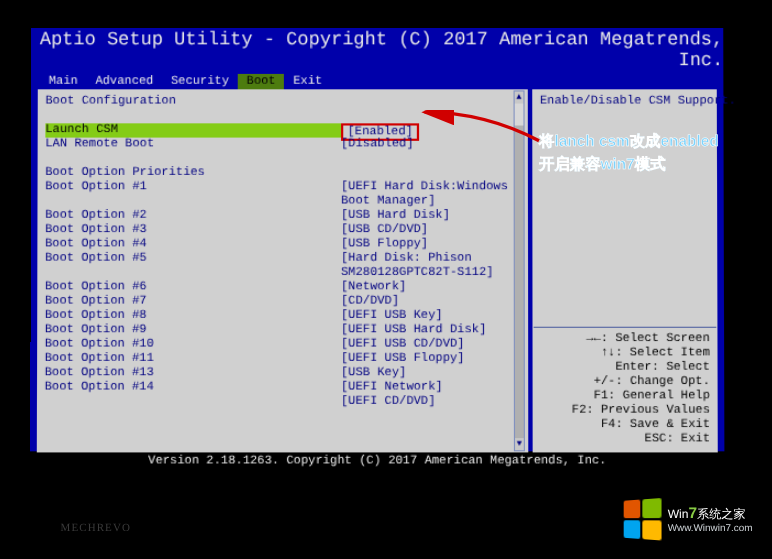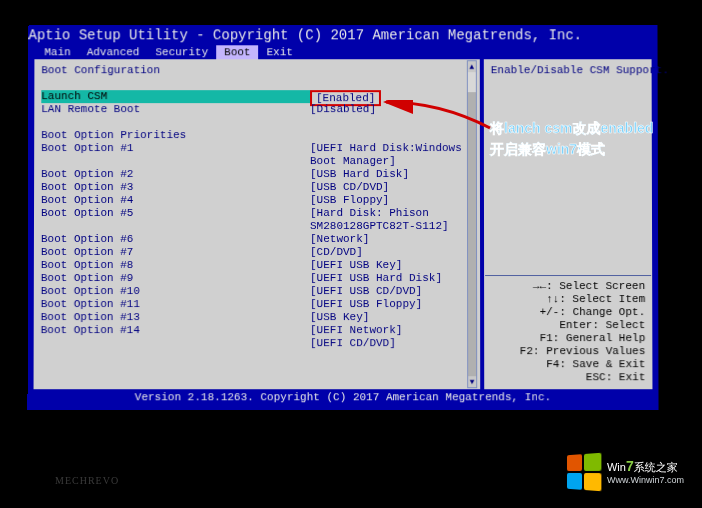--- a/index.html
+++ b/index.html
@@ -8,36 +8,36 @@
   .screen {
     position: absolute;
     left: 28px; top: 25px;
     width: 630px; height: 385px;
     background: #0000aa;
     color: #fff;
     transform: perspective(2000px) rotateX(1deg);
   }
   
   .title-bar {
-    text-align: left;
+    text-align: right;
     padding: 2px 0;
     color: #e8e8e8;
-    font-size: 14px;
+    font-size: 17px;
   }
   
   .menu-bar {
     display: flex;
     padding: 0 8px;
     color: #e8e8e8;
   }
   .menu-item {
     padding: 1px 8px;
   }
   .menu-item.active {
-    background: #c4b5fd;
+    background: #4d7c0f;
     color: #000;
   }
   
   .content {
     display: flex;
     height: 330px;
     padding: 0 6px;
     gap: 4px;
   }
   
@@ -48,21 +48,21 @@
     position: relative;
     padding: 4px 6px;
   }
   .left-frame { flex: 1; display: flex; }
   .right-frame { width: 168px; display: flex; flex-direction: column; }
   
   .col-labels { flex: 1; }
   .col-values { width: 155px; }
   
   .row { height: 13px; line-height: 13px; white-space: nowrap; }
-  .selected { background: #14b8a6; color: #000; }
+  .selected { background: #84cc16; color: #000; }
   .val-box {
     border: 2px solid #d00000;
     padding: 0 4px;
     display: inline-block;
     line-height: 12px;
   }
   
   .right-divider {
     border-top: 1px solid #5060a0;
     margin: 4px -6px;
@@ -221,22 +221,22 @@
       </div>
     </div>
 
     <div class="frame right-frame">
       <div class="row">Enable/Disable CSM Support.</div>
       <div style="flex:1"></div>
       <div class="right-divider"></div>
       <div>
         <div class="help-line">→←: Select Screen</div>
         <div class="help-line">↑↓: Select Item</div>
+        <div class="help-line">Enter: Select</div>
         <div class="help-line">+/-: Change Opt.</div>
-        <div class="help-line">Enter: Select</div>
         <div class="help-line">F1: General Help</div>
         <div class="help-line">F2: Previous Values</div>
         <div class="help-line">F4: Save &amp; Exit</div>
         <div class="help-line">ESC: Exit</div>
       </div>
     </div>
   </div>
 
   <div class="footer">Version 2.18.1263. Copyright (C) 2017 American Megatrends, Inc.</div>
 </div>

